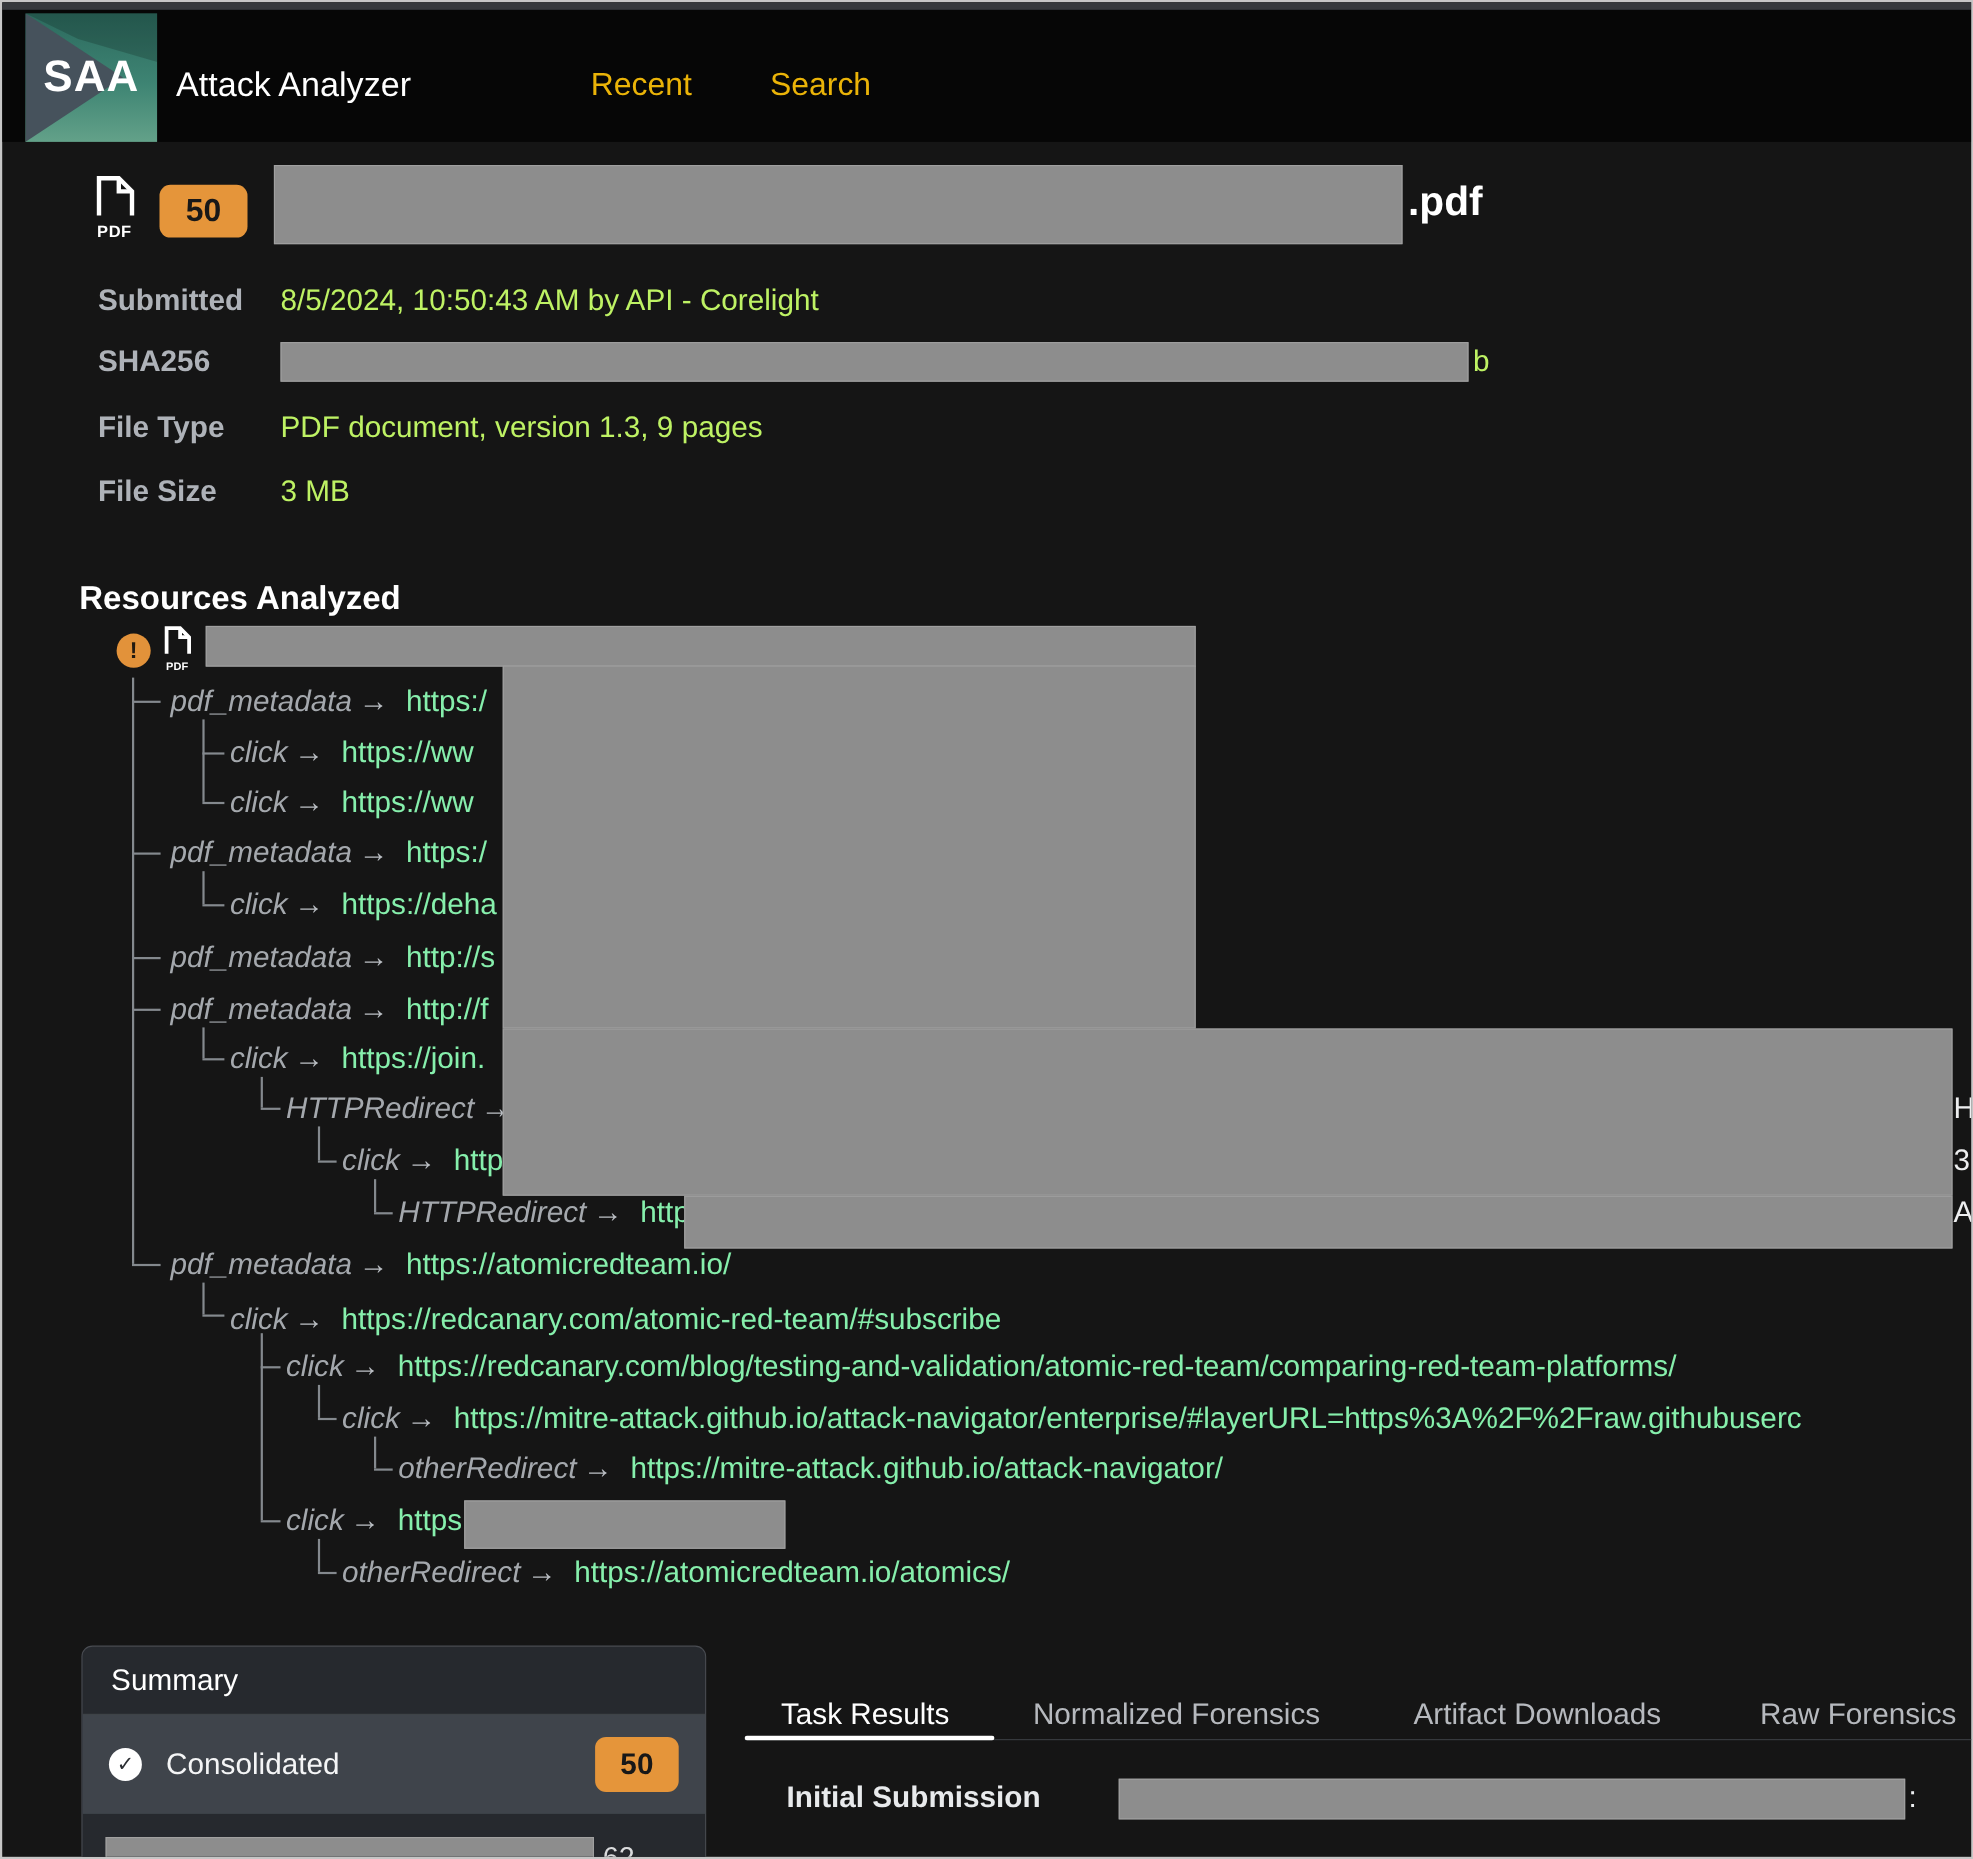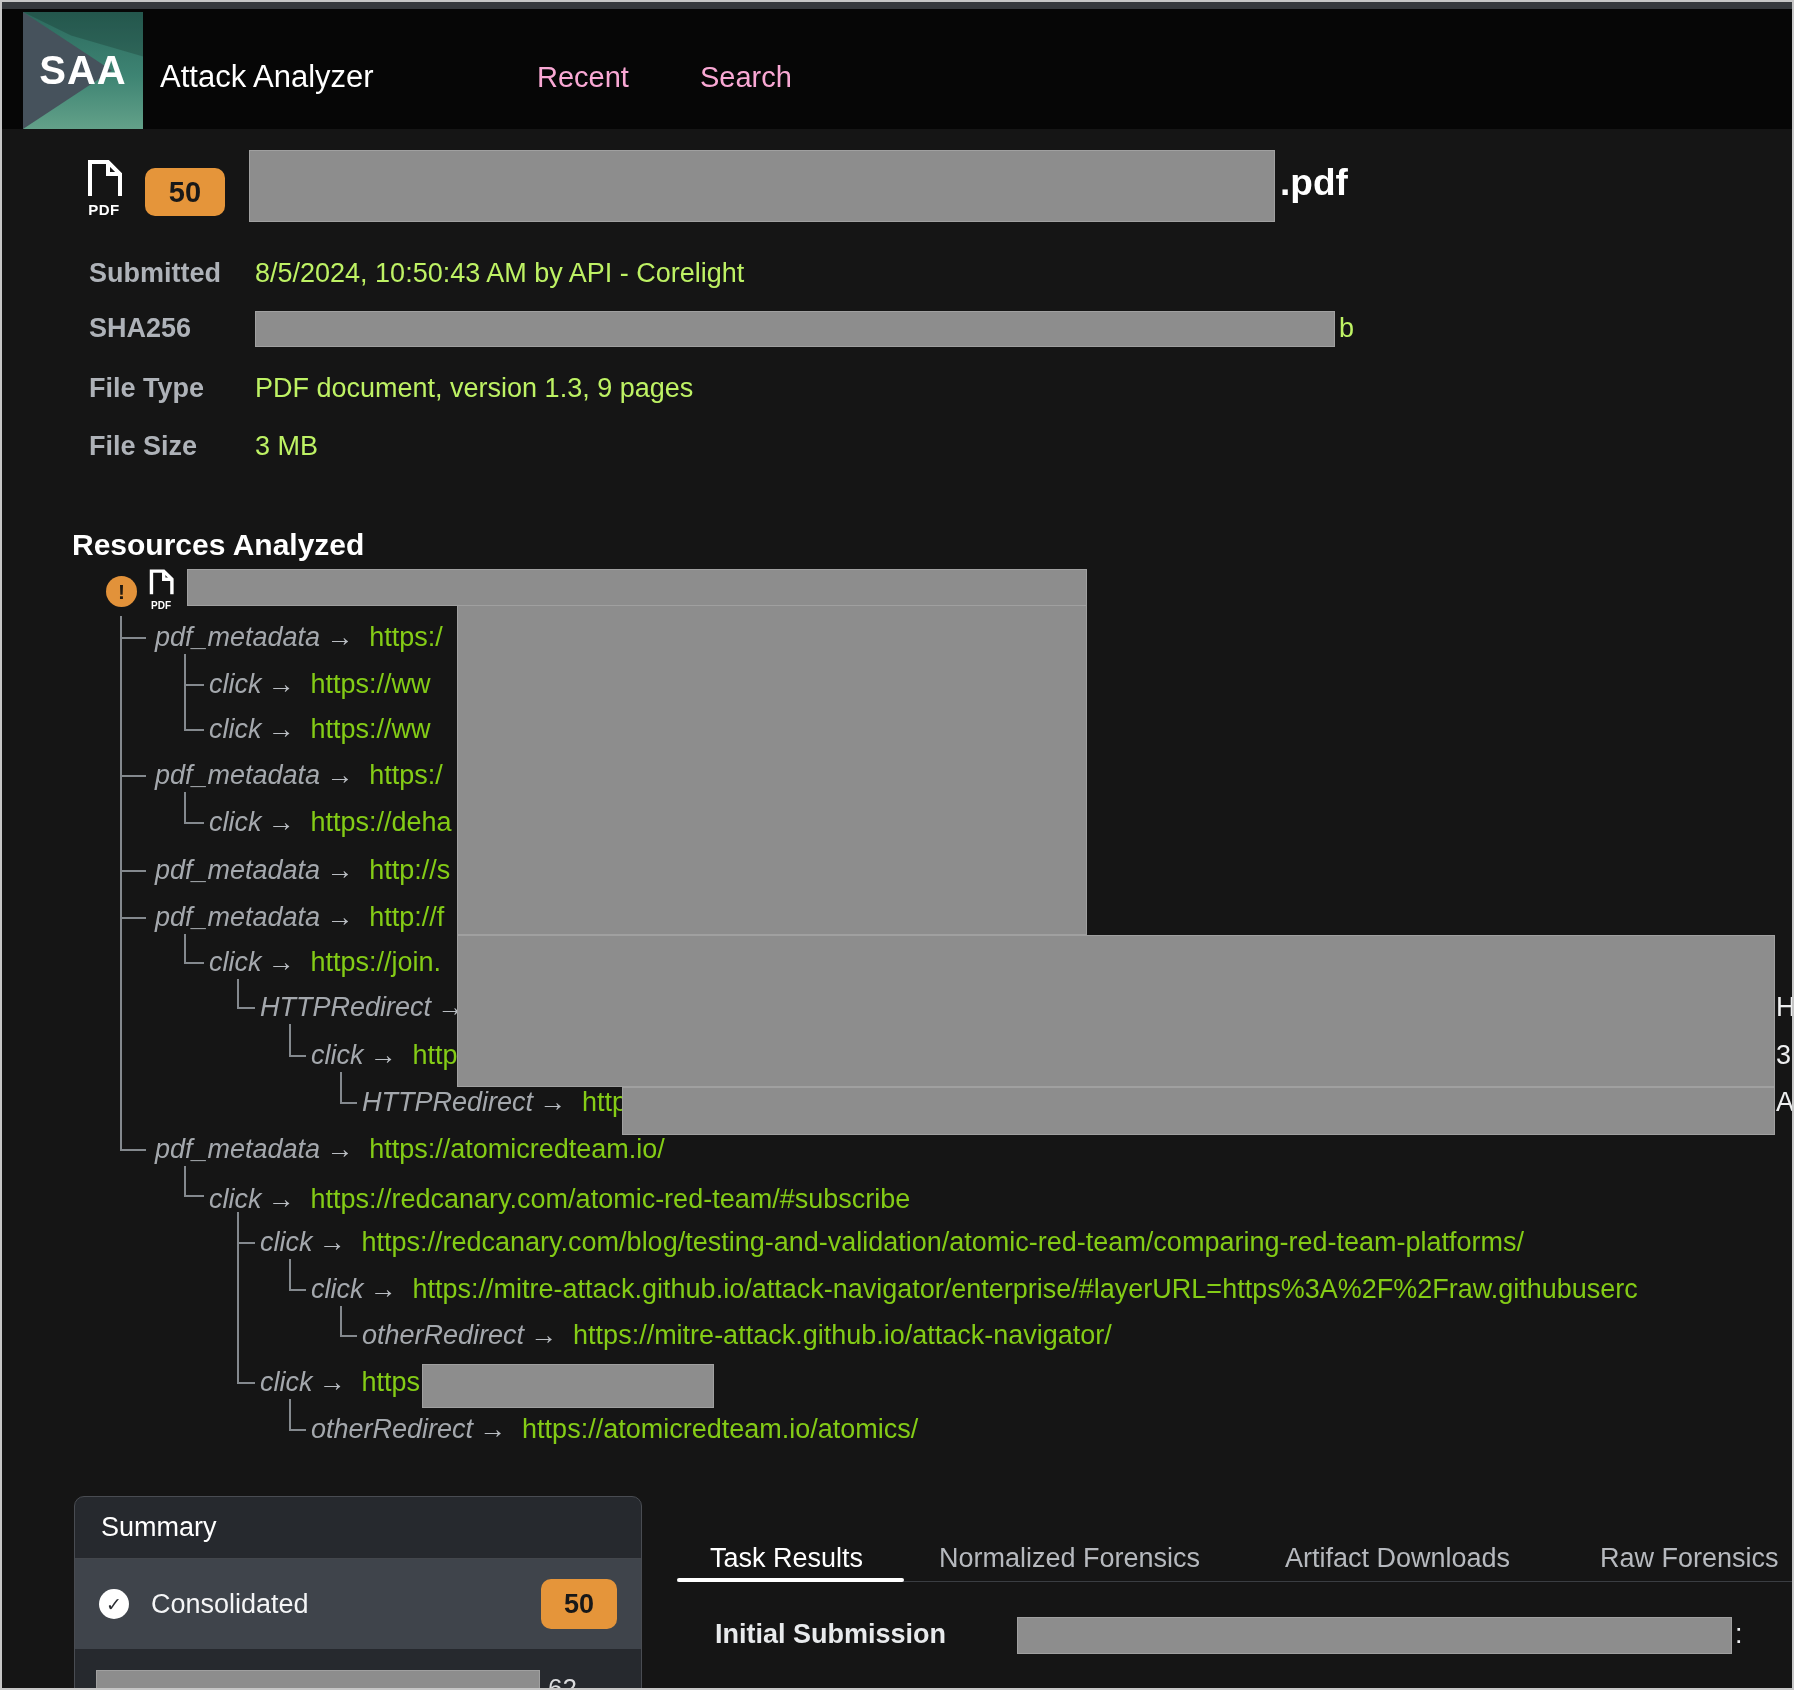--- a/index.html
+++ b/index.html
@@ -9,21 +9,21 @@
   .topstrip{position:absolute;left:0;top:0;right:0;height:7px;background:#36393d;}
   .topbar{position:absolute;left:0;top:7px;width:100%;height:120px;background:#060606;}
   
   .logo{position:absolute;left:21px;top:3px;width:120px;height:117px;overflow:hidden;cursor:pointer;}
   .logo-base{position:absolute;inset:0;background:linear-gradient(180deg,#2c6a5e 0%,#3e8473 55%,#63a189 100%);}
   .logo-tri{position:absolute;inset:0;background:#46525c;-webkit-clip-path:polygon(0 0,74% 50%,0 100%);clip-path:polygon(0 0,74% 50%,0 100%);}
   .logo-shade{position:absolute;inset:0;background:rgba(0,0,0,.18);-webkit-clip-path:polygon(0 0,100% 0,100% 38%,40% 20%);clip-path:polygon(0 0,100% 0,100% 38%,40% 20%);}
   .logo-text{position:absolute;inset:0;display:flex;align-items:center;justify-content:center;
              font-size:40px;font-weight:700;color:#fff;letter-spacing:1px;}
   .app-title{position:absolute;left:158px;top:50px;font-size:31px;font-weight:500;color:#fff;}
-  .nav-item{position:absolute;top:52px;font-size:29px;color:#f9a8d4;cursor:pointer;}
+  .nav-item{position:absolute;top:52px;font-size:29px;color:#eab308;cursor:pointer;}
   
   .fileicon{position:absolute;left:78px;top:156px;width:48px;height:62px;color:#fff;text-align:center;}
   .fileicon .pdftxt{font-size:15px;font-weight:800;letter-spacing:.5px;line-height:16px;color:#fff;}
   .badge{position:absolute;background:#e5953a;color:#181818;font-weight:700;border-radius:10px;
          display:flex;align-items:center;justify-content:center;}
   .badge-top{left:143px;top:166px;width:80px;height:48px;font-size:29px;}
   .pdf-suffix{position:absolute;left:1278px;top:160px;font-size:37px;font-weight:600;color:#fff;}
   
   .mlabel{position:absolute;left:87px;font-size:27px;font-weight:600;color:#aeb2b8;}
   .mvalue{position:absolute;left:253px;font-size:27px;color:#bef264;}
@@ -31,21 +31,21 @@
   .redact{position:absolute;background:#8d8d8d;border:1px solid #a0a0a0;box-sizing:border-box;z-index:2;}
   
   .res-heading{position:absolute;left:70px;top:526px;font-size:30px;font-weight:700;color:#fff;}
   .warnicon{position:absolute;left:104px;top:574px;width:31px;height:31px;border-radius:50%;background:#e2923a;
             display:flex;align-items:center;justify-content:center;font-size:21px;font-weight:800;color:#231a10;z-index:3;}
   .fileicon-sm{position:absolute;left:142px;top:566px;width:34px;height:46px;color:#fff;text-align:center;z-index:3;}
   .fileicon-sm .pdftxt{font-size:10px;font-weight:800;line-height:11px;color:#fff;}
   .trow{position:absolute;height:40px;line-height:40px;font-size:27px;white-space:nowrap;z-index:1;color:#edeeef;}
   .trow .tlab{font-style:italic;color:#a4a8ad;}
   .trow .arr{color:#b9bdc2;margin:0 16px 0 6px;font-style:normal;}
-  .trow .turl{color:#84cc16;cursor:pointer;}
+  .trow .turl{color:#86efac;cursor:pointer;}
   .lv1{left:153px;} .lv2{left:207px;} .lv3{left:258px;} .lv4{left:309px;} .lv5{left:360px;}
   .vline{position:absolute;width:2px;background:#84898e;z-index:1;}
   .hline{position:absolute;height:2px;background:#84898e;z-index:1;}
   .edge{position:absolute;left:1774px;height:40px;line-height:40px;font-size:27px;color:#edeeef;z-index:3;}
   
   .summary{position:absolute;left:72px;top:1494px;width:566px;height:230px;background:#26292e;
            border:1px solid #494c52;border-radius:10px;z-index:4;overflow:hidden;}
   .s-head{height:62px;display:flex;align-items:center;padding-left:26px;font-size:27px;color:#fff;
           border-bottom:1px solid #43464c;box-sizing:border-box;}
   .s-row{height:90px;background:#3f444b;display:flex;align-items:center;padding:0 24px;cursor:pointer;}

